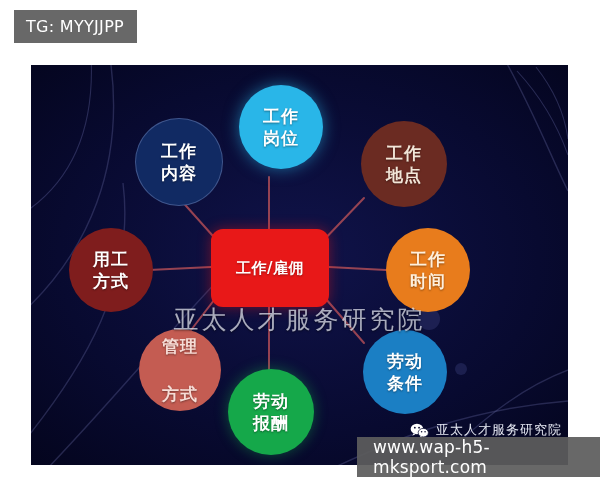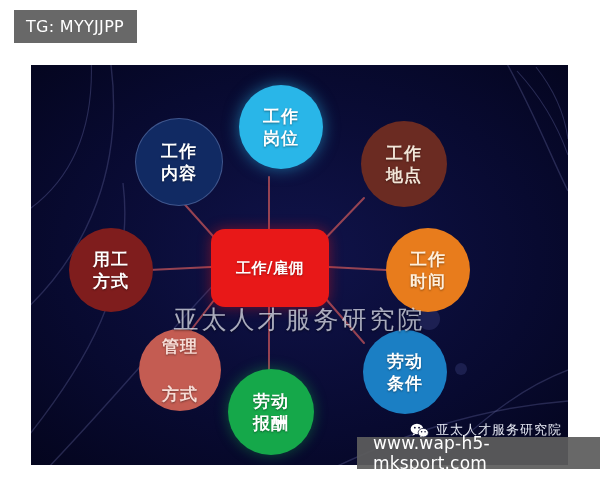--- a/index.html
+++ b/index.html
@@ -77,21 +77,21 @@
     position:absolute;
     background:rgba(92,92,92,.93);
     color:#ffffff;
     display:flex; align-items:center;
   }
   #tg-chip{
     left:14px; top:10px; height:33px; padding:0 13px 0 12px;
     font-size:16px; letter-spacing:.3px;
   }
   #url-chip{
-    left:357px; top:437px; height:32px; padding:0 16px;
+    left:357px; top:437px; height:40px; padding:0 16px;
     font-size:17px; letter-spacing:.2px;
   }
 </style>
 </head>
 <body>
 
 <div id="root">
 
   <div id="canvas">
 
@@ -170,21 +170,21 @@
     <div class="node" style="left:38px; top:163px; width:84px; height:84px; background:#7f1d1d; color:#ffffff; font-size:17px;">
       <span class="l1">用工</span>
       <span class="l2">方式</span>
     </div>
 
     <div class="node" style="left:104px; top:53px; width:88px; height:88px; background:#112a63; color:#ffffff; font-size:17px; border:1px solid rgba(150,170,220,.35);">
       <span class="l1">工作</span>
       <span class="l2">内容</span>
     </div>
 
-    <div class="center-node" style="left:180px; top:164px;border-radius:14px;">
+    <div class="center-node" style="left:180px; top:164px;">
       <span>工作/雇佣</span>
     </div>
 
     <div class="wm-center" style="top:238px;">亚太人才服务研究院</div>
 
     <div class="wx-credit" style="left:379px; top:356px;">
       <svg class="wx-icon" viewBox="0 0 26 20">
         <ellipse cx="9.5" cy="7.8" rx="8.6" ry="7.2" fill="#ffffff"></ellipse>
         <path d="M5 13.6 L3.2 17.2 L7.3 15.1 Z" fill="#ffffff"></path>
         <circle cx="6.6" cy="6.1" r="1.25" fill="#06082a"></circle>

